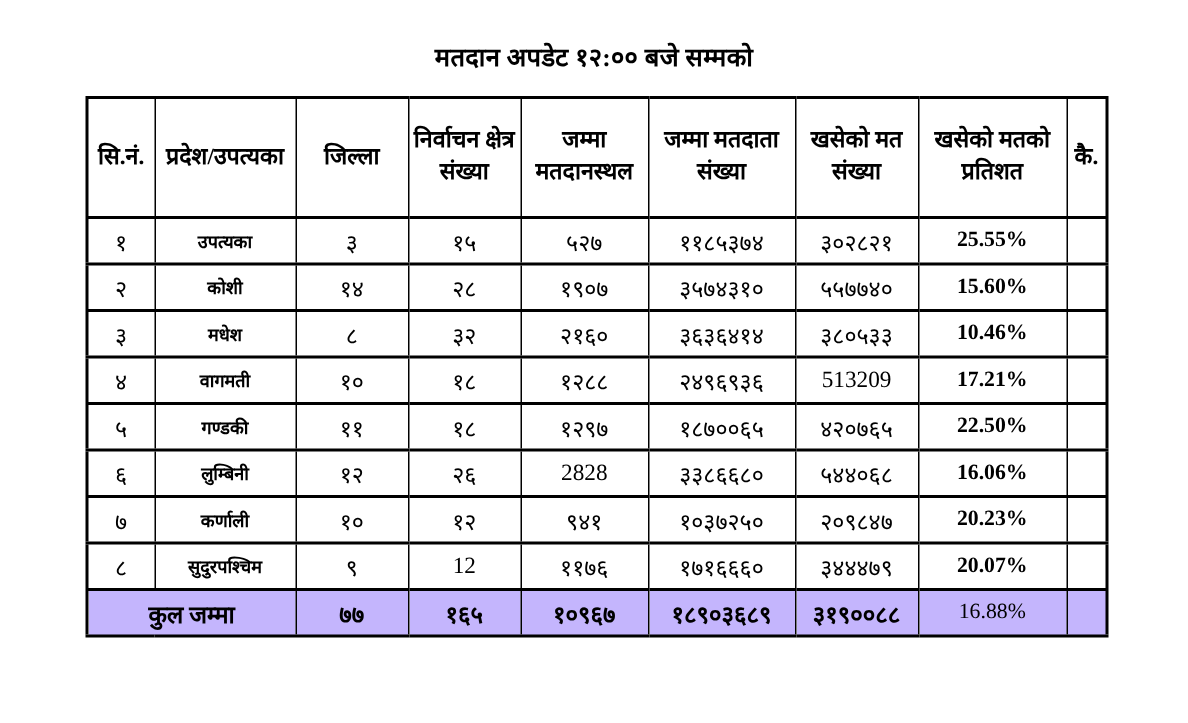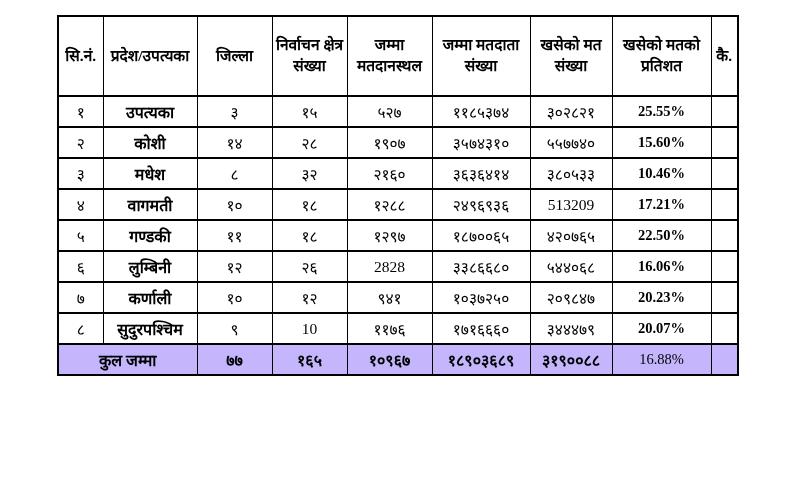--- a/index.html
+++ b/index.html
@@ -44,40 +44,41 @@
   thead th {
     font-weight: bold;
     font-size: 15.5px;
     line-height: 1.35;
   }
   tbody tr { height: 31px; }
   tbody td { font-size: 15.5px; }
   td.prov {
     text-align: left;
     font-weight: bold;
-    font-size: 16px;
+    font-size: 12px;
     padding-left: 4px;
   }
   td.pct {
     font-size: 14.5px;
     font-weight: bold;
   }
   tfoot tr { height: 31px; }
   tfoot td {
     background: #c4b5fd;
     font-weight: bold;
     font-size: 16px;
   }
   tfoot td.pct { font-weight: normal; }
 </style>
 </head>
 <body>
 
 <div class="page">
 
+  <div class="doc-title">मतदान अपडेट १२:०० बजे सम्मको</div>
 
   <table class="vote-table">
     <colgroup>
       <col style="width:45px">
         <col style="width:94px">
         <col style="width:75px">
       <col style="width:75px">
         <col style="width:85px">
         <col style="width:98px">
       <col style="width:82px">
@@ -172,21 +173,21 @@
       <td>९४१</td>
       <td>१०३७२५०</td>
       <td>२०९८४७</td>
       <td class="pct">20.23%</td>
       <td></td>
     </tr>
         <tr>
       <td>८</td>
       <td class="prov">सुदुरपश्चिम</td>
       <td>९</td>
-      <td>10</td>
+      <td>12</td>
       <td>११७६</td>
       <td>१७१६६६०</td>
       <td>३४४४७९</td>
       <td class="pct">20.07%</td>
       <td></td>
     </tr>
       </tbody>
     <tfoot>
       <tr>
         <td colspan="2">कुल जम्मा</td>

